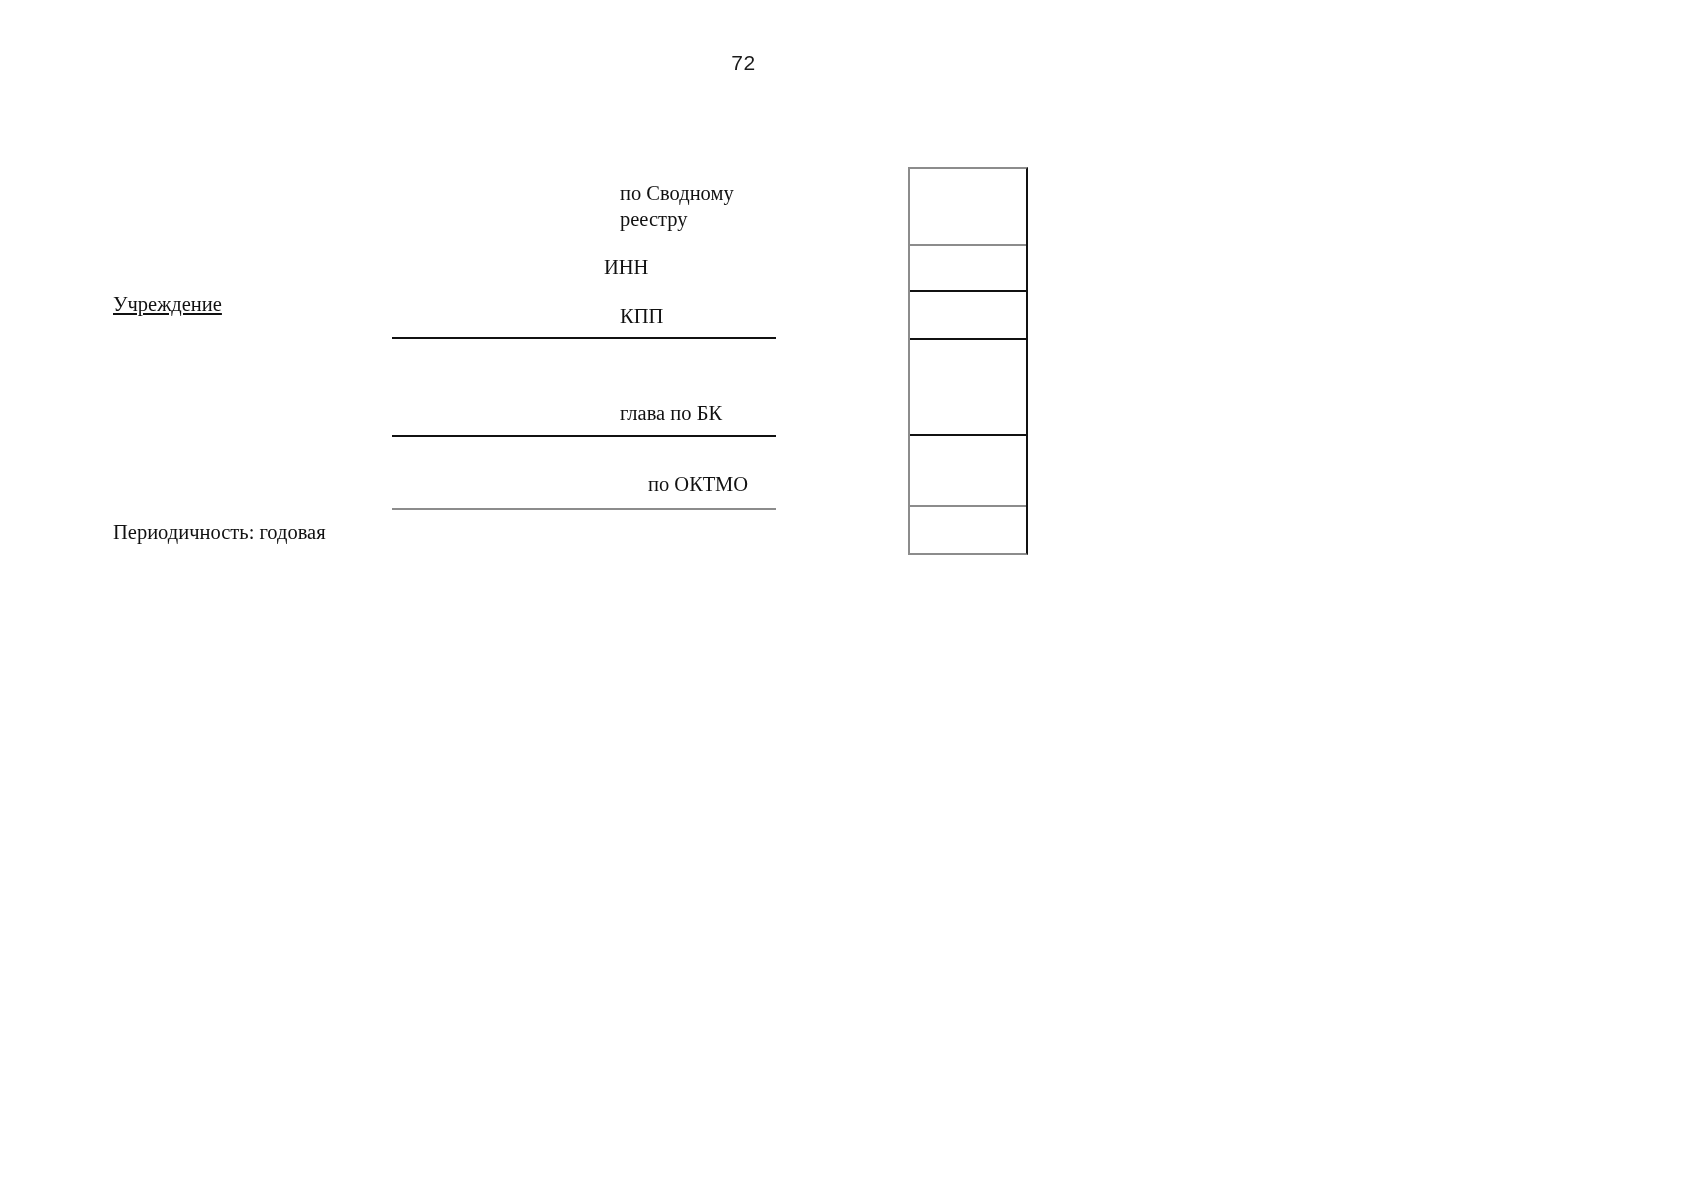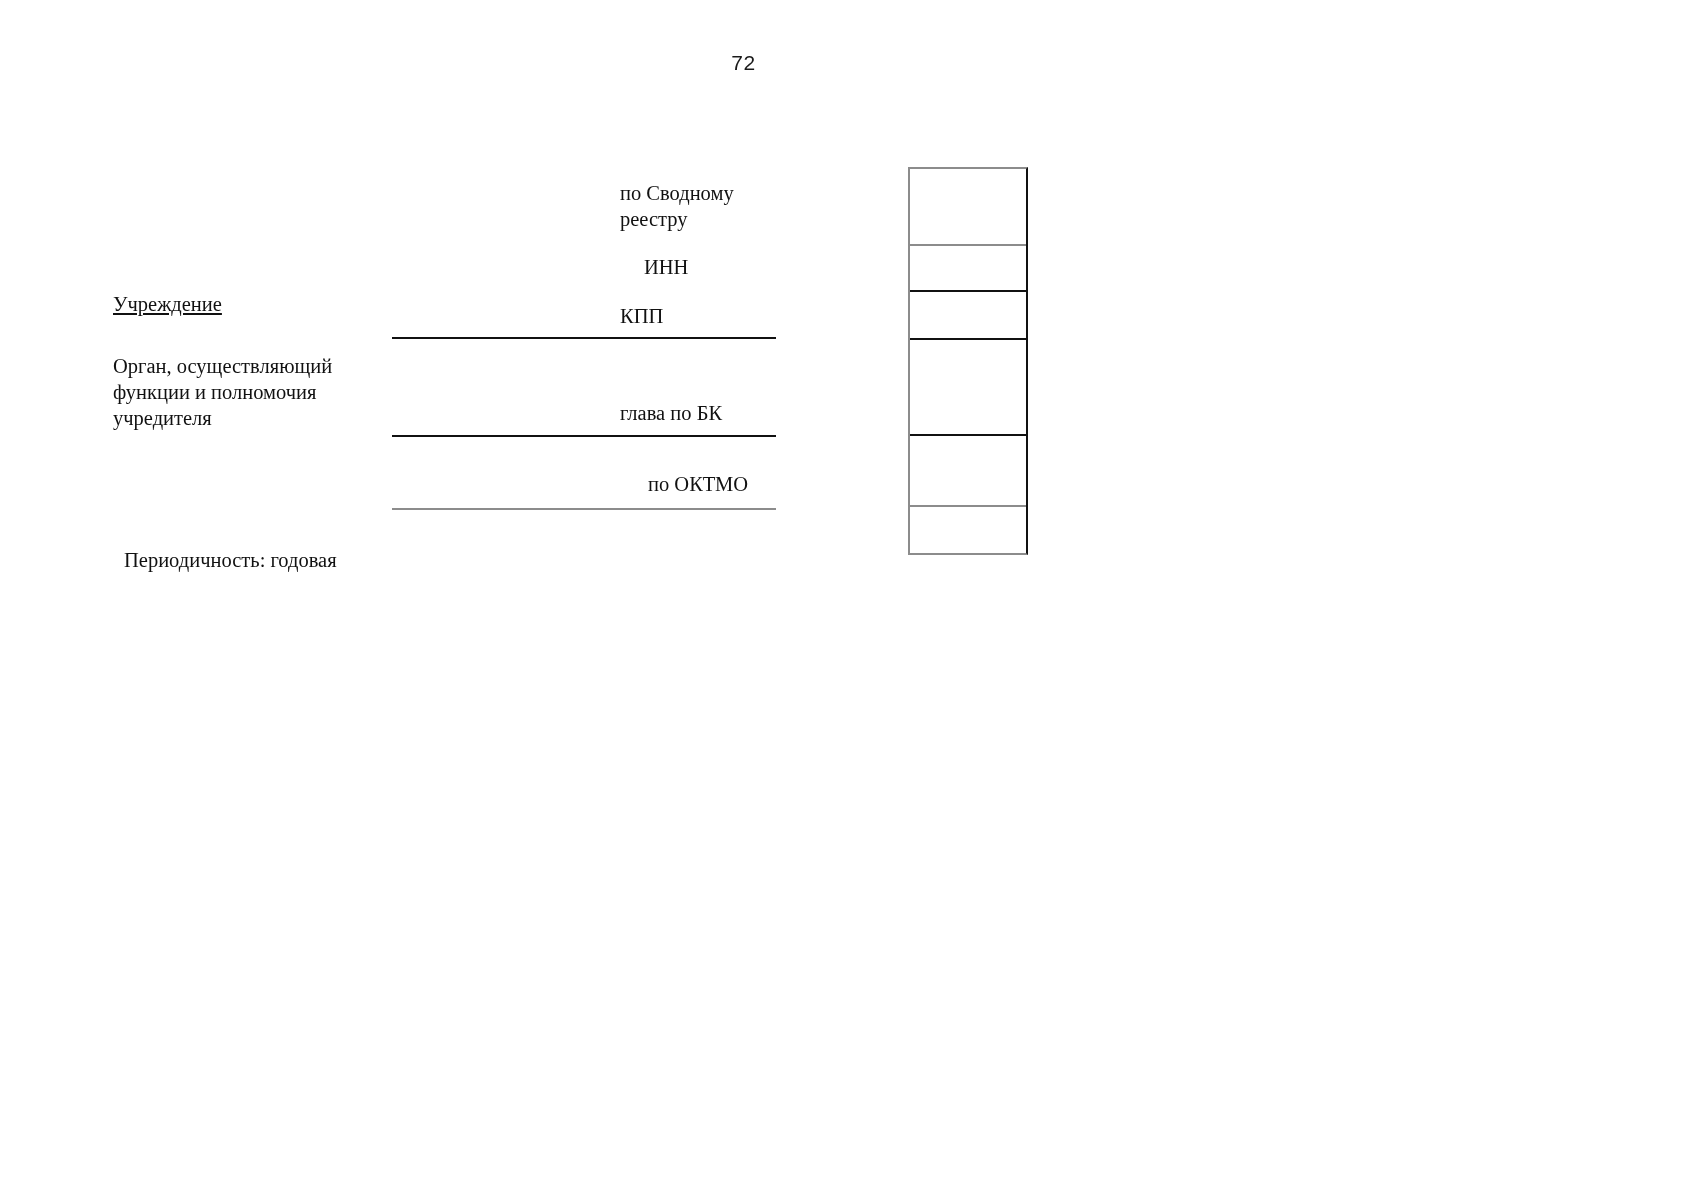--- a/index.html
+++ b/index.html
@@ -38,21 +38,21 @@
   .form-label {
     position: absolute;
     font-size: 20.5px;
     line-height: 26px;
     color: #111111;
     white-space: pre-line;
   }
   #label-uchrezhdenie      { left: 113px; top: 291px;  width: 270px; text-decoration: underline; }
   #label-organ             { left: 113px; top: 353px;  width: 260px; }
   #label-publichno         { left: 113px; top: 452px;  width: 260px; }
-  #label-periodichnost     { left: 113px; top: 547px;  width: 300px; margin-left: 11px; }
+  #label-periodichnost     { left: 113px; top: 519px;  width: 300px; }
 
   
   .fill-line {
     position: absolute;
     left: 392px;
     width: 384px;
     height: 0;
   }
   #fill-line-1 { top: 337px; border-top: 2px solid #111111; }
   #fill-line-2 { top: 435px; border-top: 2px solid #111111; }
@@ -61,21 +61,21 @@
   
   .code-caption {
     position: absolute;
     text-align: left;
     font-size: 20.5px;
     line-height: 26px;
     color: #111111;
     white-space: pre-line;
   }
   #caption-svodnyi  { left: 620px; top: 180px; width: 281px; }
-  #caption-inn      { left: 644px; top: 254px; width: 281px; }
+  #caption-inn      { left: 604px; top: 254px; width: 281px; }
   #caption-kpp      { left: 620px; top: 303px; width: 281px; }
   #caption-glava-bk { left: 620px; top: 400px; width: 281px; }
   #caption-oktmo    { left: 648px; top: 471px; width: 281px; }
 
   
   #codes-table {
     position: absolute;
     left: 908px;
     top: 167px;
     width: 116px;
@@ -105,23 +105,20 @@
 </style>
 </head>
 <body>
 
 <div id="page">
 
   <div class="page-number">72</div>
 
   <div class="form-label" id="label-uchrezhdenie">Учреждение</div>
 
-  <div class="form-label" id="label-organ">Орган, осуществляющий
-функции и полномочия
-учредителя</div>
 
 
   <div class="form-label" id="label-periodichnost">Периодичность: годовая</div>
 
   <div class="fill-line" id="fill-line-1"></div>
 
   <div class="fill-line" id="fill-line-2"></div>
 
   <div class="fill-line" id="fill-line-3"></div>
 

